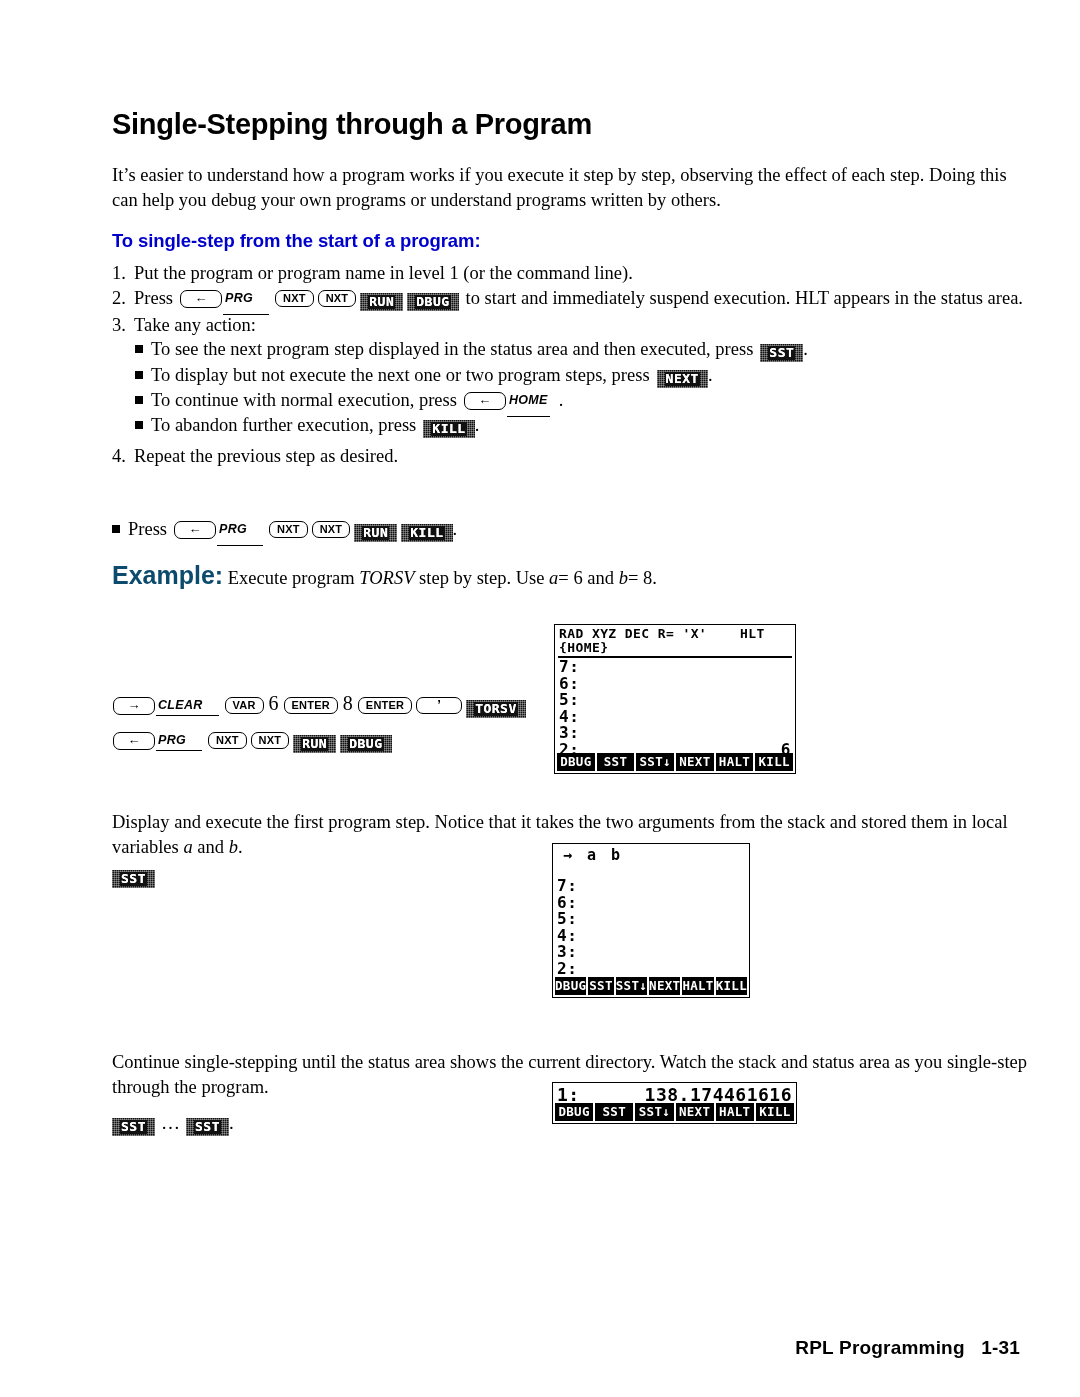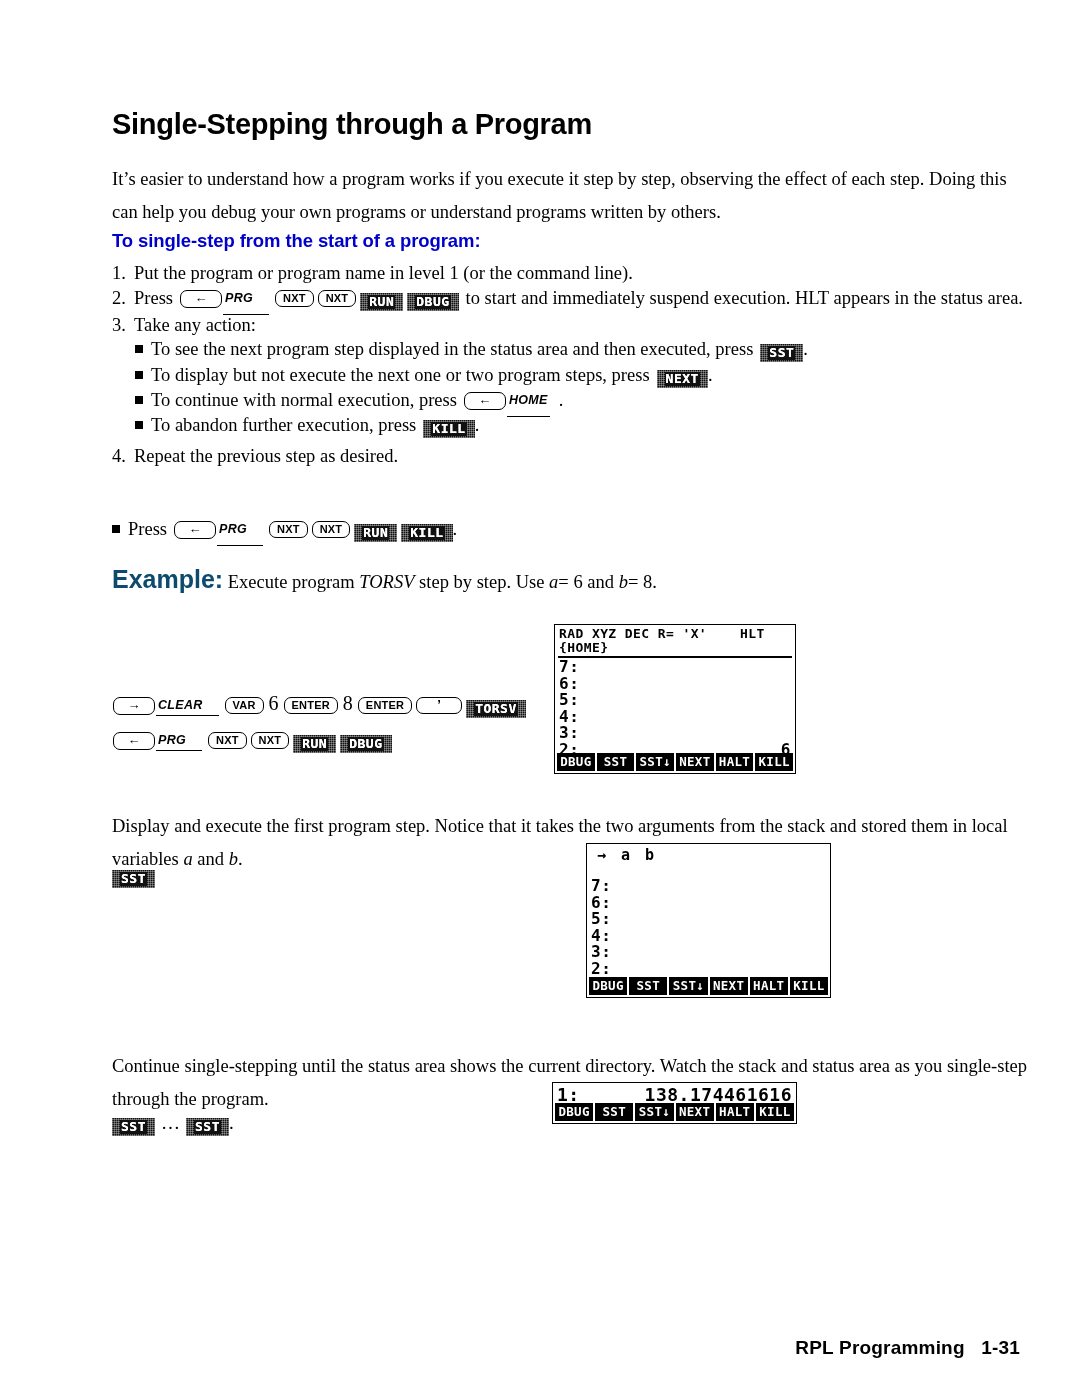--- a/index.html
+++ b/index.html
@@ -30,21 +30,21 @@
     font-family: "Liberation Sans", sans-serif;
     font-weight: bold;
     font-size: 29px;
     letter-spacing: -0.3px;
     color: #000;
   }
   .para {
     position: absolute;
     font-family: "Liberation Serif", serif;
     font-size: 18.5px;
-    line-height: 33px;
+    line-height: 25px;
     color: #000;
   }
   .bluehead {
     position: absolute;
     font-family: "Liberation Sans", sans-serif;
     font-weight: bold;
     font-size: 18.5px;
     color: #0000cc;
     letter-spacing: -0.1px;
   }
@@ -351,21 +351,21 @@
     <span>them in local variables</span>
     <span class="ital">a</span>
     <span>and</span>
     <span class="ital">b</span><span>.</span>
   </div>
 
   <div style="position:absolute; left:112px; top:867px;">
     <span class="softkey"><span class="kt">SST</span></span>
   </div>
 
-  <div class="lcd" id="screen-2" style="left:552px; top:843px; width:245px; height:155px;margin-left:34px;">
+  <div class="lcd" id="screen-2" style="left:552px; top:843px; width:198px; height:155px;">
     <div class="lcd-status" style="padding-left:10px; padding-top:4px; font-size:15px; letter-spacing:3px;">→ a b</div>
     <div class="lcd-stack" style="padding-top:16px;">
       <div class="lcd-row">
           <span class="lvl">7:</span>
           <span class="val"></span>
         </div>
       <div class="lcd-row">
           <span class="lvl">6:</span>
           <span class="val"></span>
         </div>

